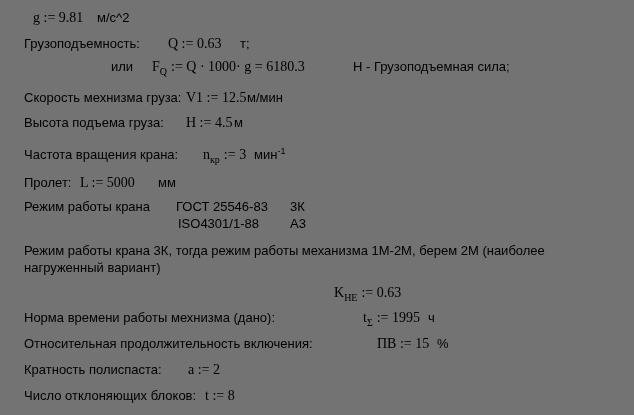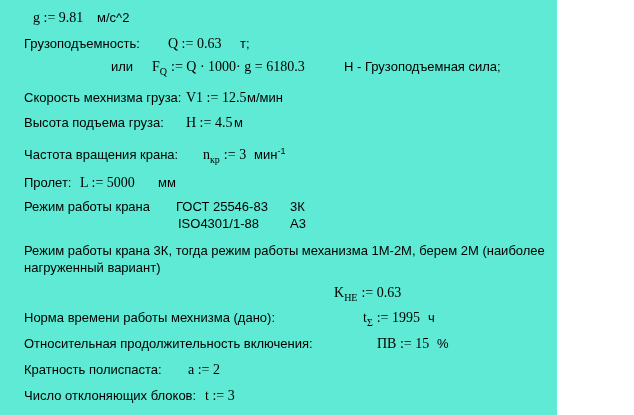--- a/index.html
+++ b/index.html
@@ -3,22 +3,22 @@
 <meta charset="utf-8">
 <style>
   html, body { margin: 0; padding: 0; }
   body {
     width: 634px; height: 415px;
     background: #ffffff;
     overflow: hidden;
   }
   .sheet {
     position: relative;
-    width: 557px; height: 415px;
-    background: #5eead4;
+    width: 634px; height: 415px;
+    background: #737373;
     color: #000000;
   }
   .row { position: absolute; left: 0; width: 634px; height: 20px; }
   .t {
     position: absolute;
     font-family: "Liberation Sans", sans-serif;
     font-size: 13px;
     color: #000;
     white-space: nowrap;
   }
@@ -54,21 +54,21 @@
 
   <div class="row" style="top:36px">
     <span class="t" style="left:24px">Грузоподъемность:</span>
     <span class="m" style="left:168px">Q := 0.63</span>
     <span class="t" style="left:240px">т;</span>
   </div>
 
   <div class="row" style="top:59px">
     <span class="t" style="left:111px">или</span>
     <span class="m" style="left:152px"><span>F</span><sub>Q</sub><span class="gap"></span><span>:= Q · 1000· g = 6180.3</span></span>
-    <span class="t" style="left:344px">Н  - Грузоподъемная сила;</span>
+    <span class="t" style="left:353px">Н  - Грузоподъемная сила;</span>
   </div>
 
   <div class="row" style="top:90px">
     <span class="t" style="left:24px">Скорость мехнизма груза:</span>
     <span class="m" style="left:186px">V1 := 12.5</span>
     <span class="t" style="left:247px">м/мин</span>
   </div>
 
   <div class="row" style="top:115px">
     <span class="t" style="left:24px">Высота подъема груза:</span>
@@ -117,16 +117,16 @@
     <span class="t" style="left:437px">%</span>
   </div>
 
   <div class="row" style="top:362px">
     <span class="t" style="left:24px">Кратность полиспаста:</span>
     <span class="m" style="left:188px">a := 2</span>
   </div>
 
   <div class="row" style="top:388px">
     <span class="t" style="left:24px">Число отклоняющих блоков:</span>
-    <span class="m" style="left:205px">t := 3</span>
+    <span class="m" style="left:205px">t := 8</span>
   </div>
 
 </div>
 
 </body></html>

